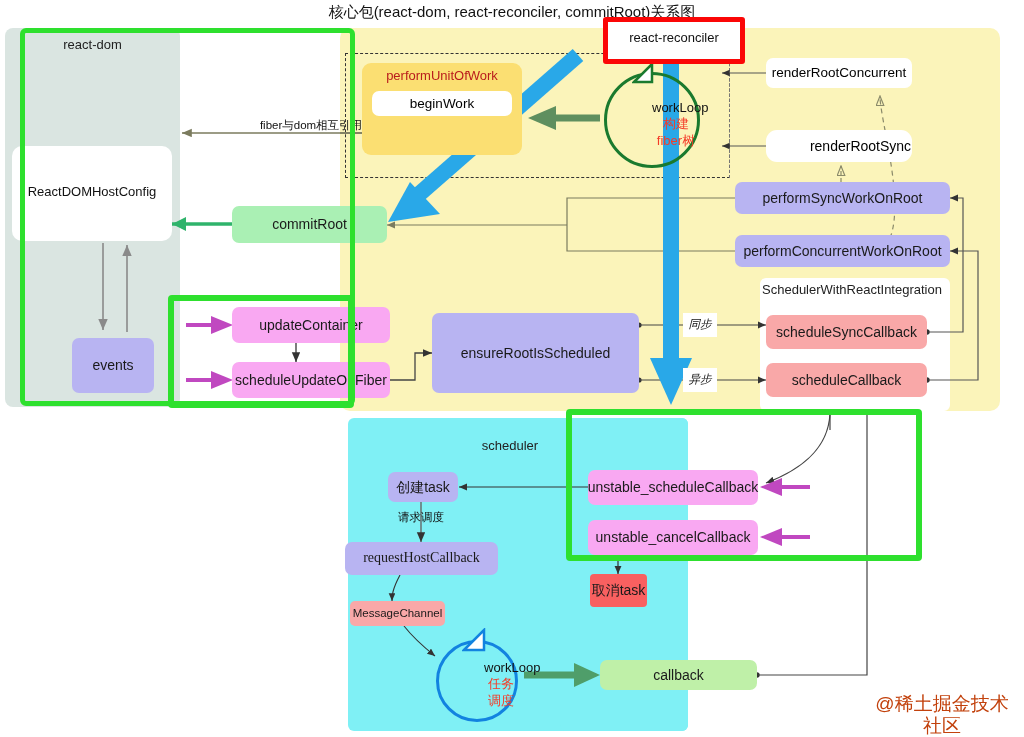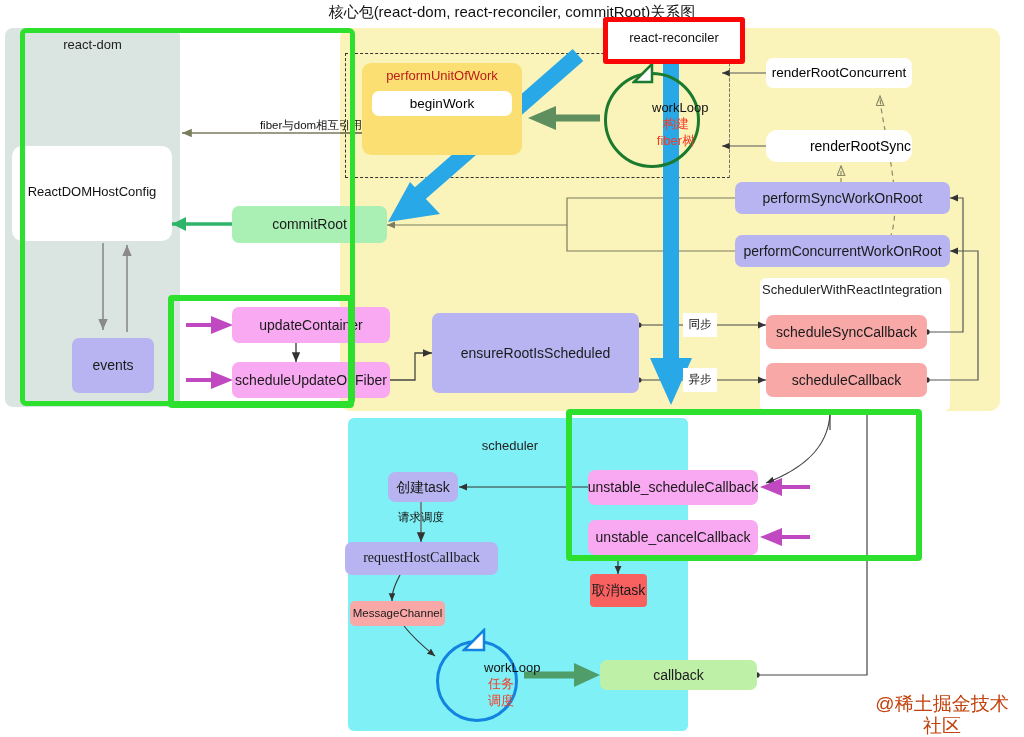--- a/index.html
+++ b/index.html
@@ -28,21 +28,21 @@
   .n-white{background:#ffffff;border-radius:7px;}
   .n-yellow{background:#fbdf72;border-radius:9px;}
   .n-purple{background:#b8b4f2;}
   .n-green{background:#aaf0b4;}
   .n-green-lt{background:#bff0a8;}
   .n-pink{background:#f9a8a8;}
   .n-magenta{background:#f9a8f2;}
   .n-red{background:#f96060;}
   .n-salmon{background:#f9a8a8;}
 
-  .edge-lbl{background:#fff;font-size:11.5px;color:#111;padding:1px 3px;}
+  .edge-lbl{background:#fff;font-size:11.5px;color:#111;padding:1px 3px;font-style:italic;}
   .edge-lbl-plain{font-size:11.5px;color:#111;}
 
   svg.overlay{position:absolute;left:0;top:0;width:1024px;height:737px;pointer-events:none;}
 
   .circ-green{border:3px solid #1a7a2e;border-radius:50%;background:transparent;}
   .circ-blue{border:3px solid #1283e0;border-radius:50%;background:transparent;}
   .cyc-txt{font-size:13px;color:#111;text-align:center;line-height:1.25;padding-left:48px;}
   .cyc-txt .red{color:#f43b28;}
 
   .watermark{color:#c2410c;font-size:19px;}

